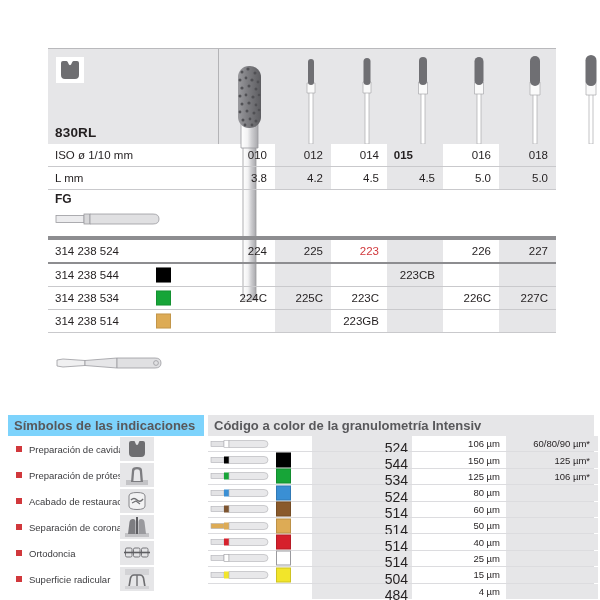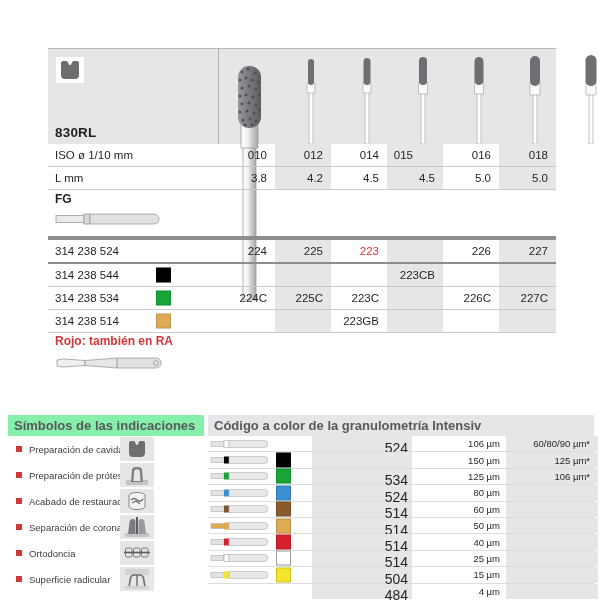--- a/index.html
+++ b/index.html
@@ -70,21 +70,21 @@
   }
   .fgblock .lbl{position:absolute;left:7px;top:2px;font-size:12px;font-weight:bold;}
   .fgicon{position:absolute;left:7px;top:22px;}
   .rablock{position:relative;height:46px;}
   .rablock .lbl{position:absolute;left:7px;top:1px;font-size:12px;font-weight:bold;color:#d1383c;}
   .raicon{position:absolute;left:7px;top:22px;}
 
   
   .symbols{position:absolute;left:8px;top:415px;width:196px;}
   .symhead{
-    background:#86efac;height:21px;
+    background:#7dd3fc;height:21px;
     display:flex;align-items:center;padding-left:6px;
     font-size:13px;font-weight:bold;color:#58585b;
   }
   .symrow{
     position:relative;height:26px;
     display:flex;align-items:center;
   }
   .symbullet{
     width:6px;height:6px;background:#d1383c;margin-left:8px;margin-right:7px;flex:0 0 auto;
   }
@@ -233,21 +233,21 @@
     <div class="grid">
 
       <div class="gr">
         <div class="shadeband" style="left:227px;width:56px;"></div>
         <div class="shadeband" style="left:339px;width:56px;"></div>
         <div class="shadeband" style="left:451px;width:57px;"></div>
         <span class="lbl">ISO ø 1/10 mm</span>
         <div class="cell" style="left:171px;width:56px;">010</div>
         <div class="cell" style="left:227px;width:56px;padding-left:8px;">012</div>
         <div class="cell" style="left:283px;width:56px;">014</div>
-        <div class="cell" style="left:339px;width:34px;">015</div>
+        <div class="cell" style="left:339px;width:34px;font-weight:bold;">015</div>
         <div class="cell" style="left:395px;width:56px;padding-left:32px;">016</div>
         <div class="cell" style="left:451px;width:57px;">018</div>
       </div>
 
       <div class="gr">
         <div class="shadeband" style="left:227px;width:56px;"></div>
         <div class="shadeband" style="left:339px;width:56px;"></div>
         <div class="shadeband" style="left:451px;width:57px;"></div>
         <span class="lbl">L mm</span>
         <div class="cell" style="left:171px;width:56px;">3.8</div>
@@ -318,21 +318,20 @@
         <div class="swatch" style="background:#ddab55;"></div>
         <div class="cell" style="left:171px;width:56px;"></div>
         <div class="cell" style="left:227px;width:56px;"></div>
         <div class="cell" style="left:283px;width:56px;">223GB</div>
         <div class="cell" style="left:339px;width:56px;"></div>
         <div class="cell" style="left:395px;width:56px;"></div>
         <div class="cell" style="left:451px;width:57px;"></div>
       </div>
 
       <div class="rablock">
-        <span class="lbl">Rojo: también en RA</span>
         <div class="raicon">
           <svg width="112" height="16" viewBox="0 0 112 16">
             <path d="M2 5 L2 11 L8 12 L30 10.5 L30 5.5 L8 4 Z" fill="#f0f0f1" stroke="#9b9b9f" stroke-width="0.8"></path>
             <path d="M30 5.5 L62 3 L62 13 L30 10.5 Z" fill="#e6e6e8" stroke="#9b9b9f" stroke-width="0.8"></path>
             <path d="M62 3 L100 3 Q106 3 106 8 Q106 13 100 13 L62 13 Z" fill="#e0e0e2" stroke="#9b9b9f" stroke-width="0.8"></path>
             <circle cx="101" cy="8" r="2.4" fill="none" stroke="#9b9b9f" stroke-width="0.8"></circle>
           </svg>
         </div>
       </div>
 
@@ -441,20 +440,21 @@
       <div class="gshade"></div>
         <div class="gshade2"></div>
       <div class="gcol-bur">
         <svg width="62" height="10" viewBox="0 0 62 10">
             <rect x="1" y="2.5" width="13" height="5" fill="#e3e3e5" stroke="#b0b0b4" stroke-width="0.6"></rect>
             <rect x="14" y="1.5" width="5" height="7" fill="#000000"></rect>
             <path d="M19 1.5 L54 1.5 Q58 1.5 58 5 Q58 8.5 54 8.5 L19 8.5 Z" fill="#e8e8ea" stroke="#b0b0b4" stroke-width="0.6"></path>
           </svg>
       </div>
       <div class="gcol-sw" style="background:#000000;"></div>
+      <div class="gcol-code">544</div>
       <div class="gcol-um">150 µm</div>
       <div class="gcol-um2">125 µm*</div>
 
     </div>
 
     <div class="granrow">
       <div class="gshade"></div>
         <div class="gshade2"></div>
       <div class="gcol-bur">
         <svg width="62" height="10" viewBox="0 0 62 10">

